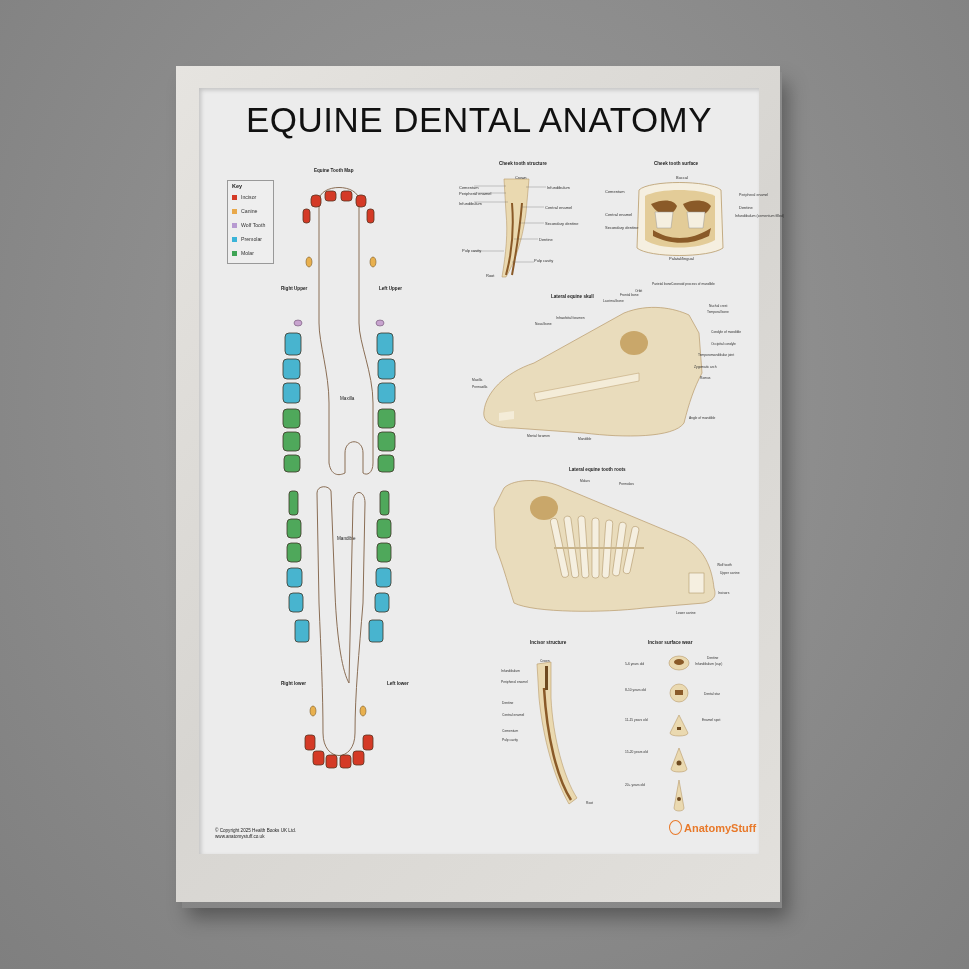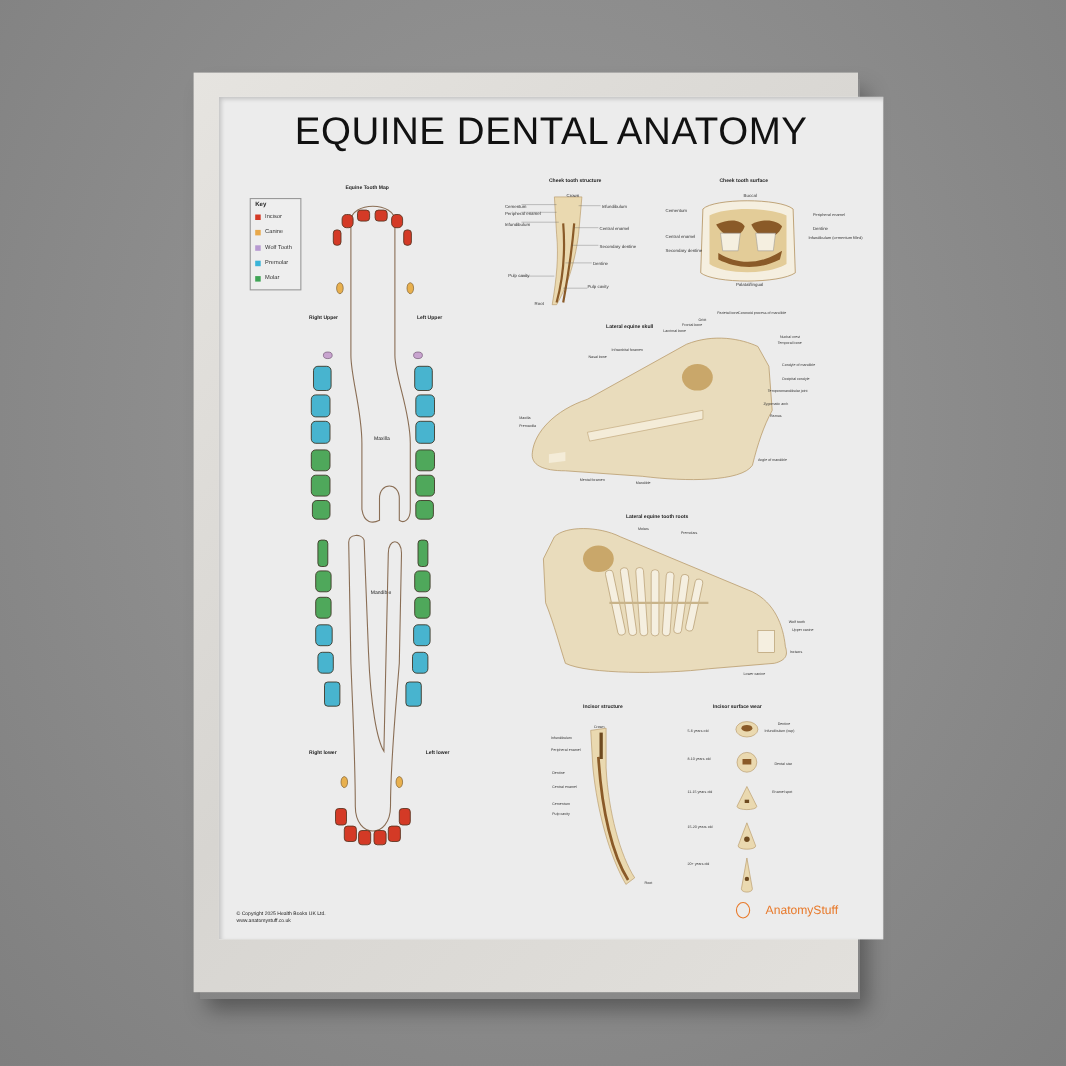--- a/index.html
+++ b/index.html
@@ -1,29 +1,29 @@
 <!DOCTYPE html>
 <html><head>
 <meta charset="utf-8">
 <style>
   html,body{margin:0;padding:0;}
   body{width:969px;height:969px;background:#8c8c8c;position:relative;overflow:hidden;font-family:"Liberation Sans",sans-serif;}
   .wall{position:absolute;inset:0;background:radial-gradient(ellipse at 50% 40%,#9a9a9a 0%,#8a8a8a 60%,#7f7f7f 100%);}
   .shadow{position:absolute;left:182px;top:72px;width:600px;height:836px;box-shadow:6px 10px 18px rgba(0,0,0,0.35);}
   .frame{position:absolute;left:176px;top:66px;width:604px;height:836px;background:linear-gradient(135deg,#e6e4e0,#d7d5d1 50%,#e2e0dc);box-sizing:border-box;}
-  .poster{position:absolute;left:199px;top:88px;width:560px;height:766px;background:#ececec;box-shadow:inset 2px 2px 4px rgba(0,0,0,0.18);padding-left:44px;}
+  .poster{position:absolute;left:199px;top:88px;width:560px;height:766px;background:#ececec;box-shadow:inset 2px 2px 4px rgba(0,0,0,0.18);}
   .title{position:absolute;left:0;right:0;top:12px;text-align:center;font-size:35px;letter-spacing:0.5px;color:#111;font-family:"Liberation Sans",sans-serif;}
   .lbl{position:absolute;font-size:4px;color:#333;white-space:nowrap;}
   .h{position:absolute;font-size:4.6px;font-weight:bold;color:#222;white-space:nowrap;}
   .key{position:absolute;left:28px;top:92px;width:45px;height:82px;border:1px solid #999;background:#eee;}
   .key .kt{position:absolute;left:4px;top:2px;font-size:5.5px;font-weight:bold;color:#222;}
   .key .ki{position:absolute;left:4px;font-size:5.2px;color:#333;display:flex;align-items:center;gap:4px;}
   .key .sw{width:5px;height:5px;display:inline-block;}
   .copy{position:absolute;left:16px;top:740px;font-size:4.6px;color:#222;line-height:6px;}
-  .logo{position:absolute;left:470px;top:732px;font-size:11px;font-weight:normal;color:#e8792a;display:flex;align-items:center;gap:14px;}
+  .logo{position:absolute;left:470px;top:732px;font-size:11px;font-weight:bold;color:#e8792a;display:flex;align-items:center;gap:2px;}
   .logo .mark{width:11px;height:13px;border:1.5px solid #e8792a;border-radius:50%;position:relative;}
   svg{position:absolute;}
 </style>
 </head>
 <body>
 
 <div class="wall"></div>
 <div class="shadow"></div>
 <div class="frame"></div>
 

